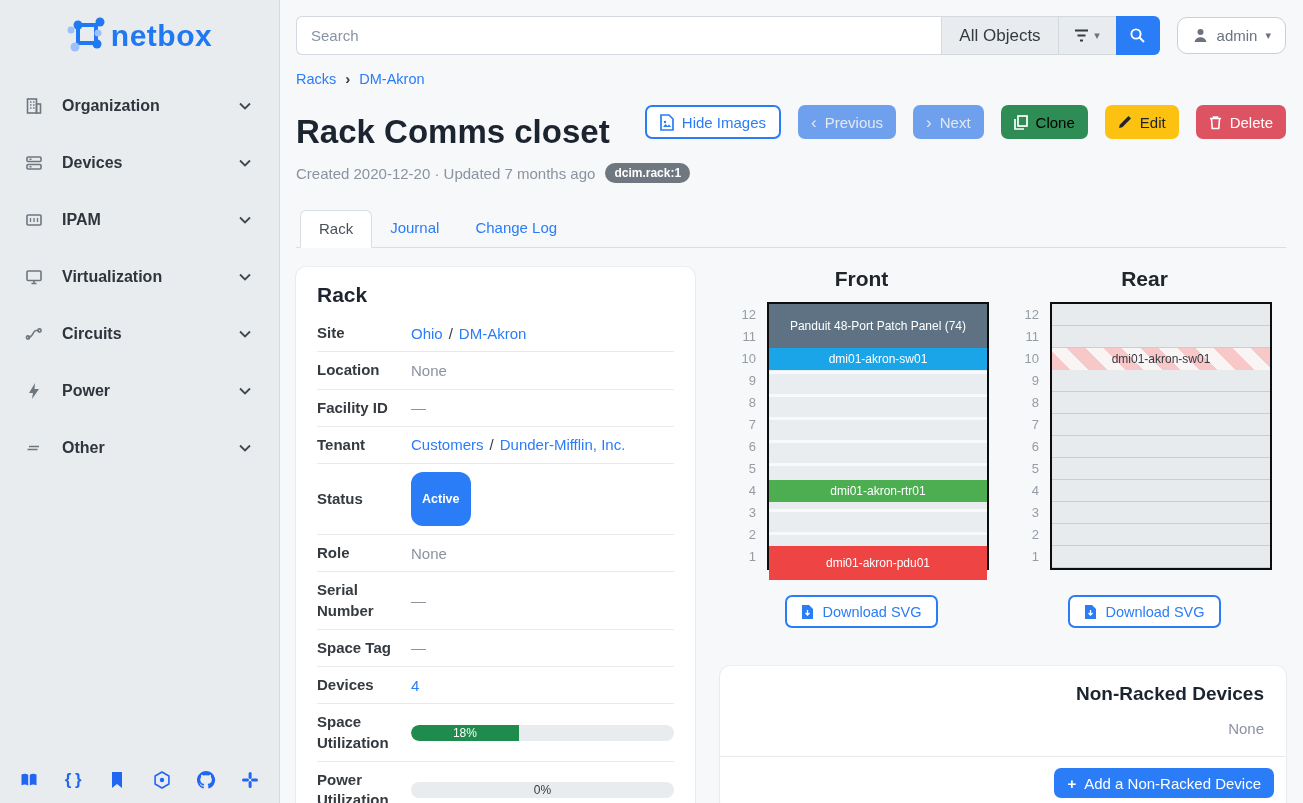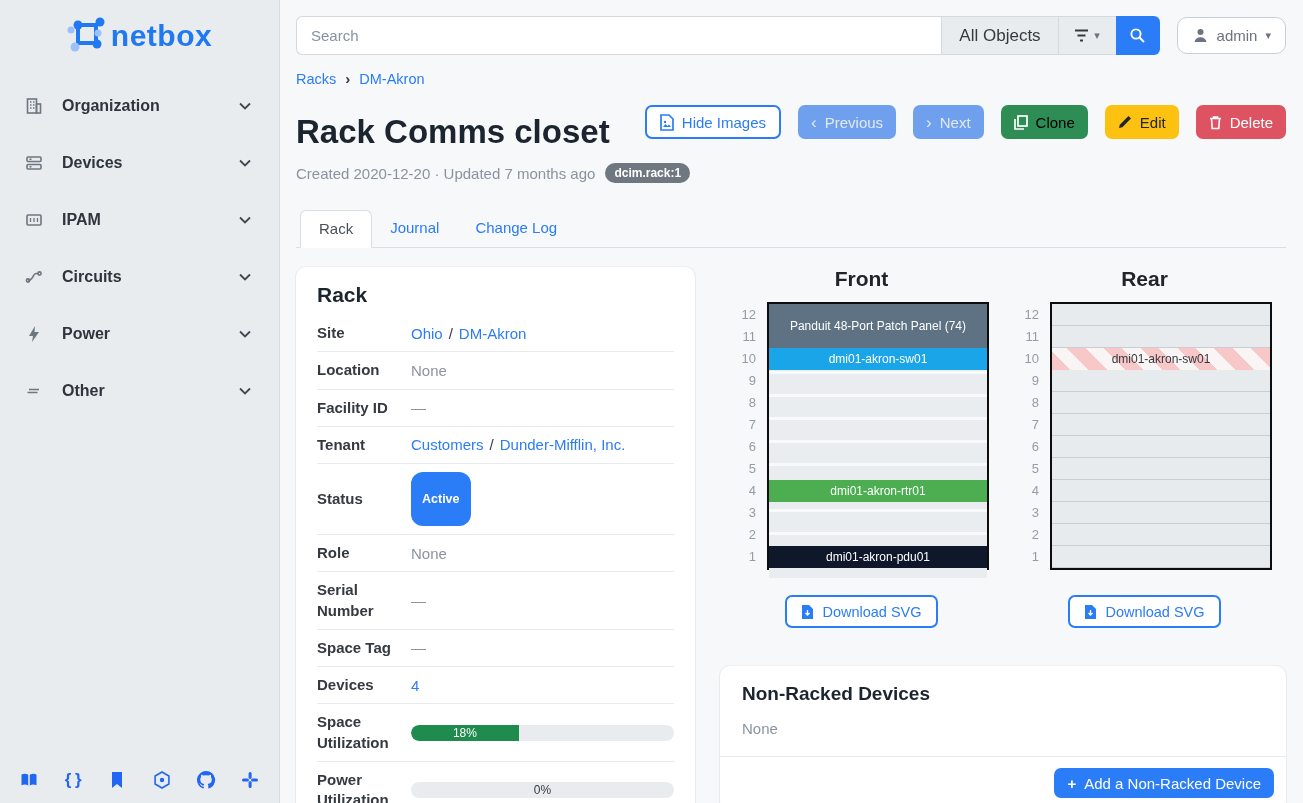--- a/index.html
+++ b/index.html
@@ -83,21 +83,21 @@
   .rack-frame.rear { background:#e7ebee; }
   .u-row-front { height:22px; }
   .u-row-front .pad { height:20px; margin:1px 0; background:#e9edf0; }
   .u-row-rear { height:22px; background:#e7ebee; border-bottom:1px solid #c8ced4; }
   .u-row-rear:last-child { border-bottom:none; }
   .rack-device { position:absolute; left:0; width:100%; display:flex; align-items:center; justify-content:center; font-size:12px; cursor:pointer; overflow:hidden; white-space:nowrap; }
   .rack-device.striped { background:repeating-linear-gradient(45deg,#f8c7c7 0 13px,#faf5f5 13px 26px); }
   .download-btn { margin-top:25px; height:33px; background:#fff; border:2px solid #2b7cf7; color:#2b7cf7; border-radius:7px; font-size:14.5px; display:inline-flex; align-items:center; gap:8px; padding:0 14px; cursor:pointer; font-family:"Liberation Sans", sans-serif; }
 
   .nonracked-card { margin-top:38px; }
-  .nonracked-head { padding:17px 22px 0; }
+  .nonracked-head { padding:17px 22px 0;text-align:right; }
   .nonracked-title { font-size:19px; font-weight:bold; color:#1c2430; }
   .nonracked-empty { font-size:15px; color:#8b93a0; margin:15px 0 19px; }
   .nonracked-footer { border-top:1px solid #e8ebed; padding:11px 12px 13px; display:flex; justify-content:flex-end; }
   .btn-add { background:#2b7cf7; color:#fff; height:30px; border:none; border-radius:7px; font-size:15px; display:inline-flex; align-items:center; gap:8px; padding:0 13px; cursor:pointer; font-family:"Liberation Sans", sans-serif; }
 
   svg { display:block; }
 </style>
 </head>
 <body>
 
@@ -147,20 +147,34 @@
       </span>
     </div>
     <div class="nav-item">
       <span class="nav-icon">
         <svg width="20" height="20" viewBox="0 0 20 20" fill="none" stroke="currentColor" stroke-width="1.6">
           <rect x="3" y="5" width="14" height="10" rx="1"></rect>
           <path d="M6.5 8v4M10 8v4M13.5 8v4" stroke-width="1.3"></path>
         </svg>
       </span>
       <span class="nav-label">IPAM</span>
+      <span class="nav-chevron">
+        <svg width="16" height="16" viewBox="0 0 16 16">
+            <polyline points="3,5.5 8,10.5 13,5.5" fill="none" stroke="currentColor" stroke-width="1.8"></polyline>
+          </svg>
+      </span>
+    </div>
+    <div class="nav-item">
+      <span class="nav-icon">
+        <svg width="20" height="20" viewBox="0 0 20 20" fill="none" stroke="currentColor" stroke-width="1.6">
+          <rect x="3" y="4" width="14" height="9.5" rx="1"></rect>
+            <path d="M7.5 16.5h5M10 13.5v3"></path>
+        </svg>
+      </span>
+      <span class="nav-label">Virtualization</span>
       <span class="nav-chevron">
         <svg width="16" height="16" viewBox="0 0 16 16">
             <polyline points="3,5.5 8,10.5 13,5.5" fill="none" stroke="currentColor" stroke-width="1.8"></polyline>
           </svg>
       </span>
     </div>
     <div class="nav-item">
       <span class="nav-icon">
         <svg width="20" height="20" viewBox="0 0 20 20" fill="none" stroke="currentColor" stroke-width="1.6">
           <path d="M4 13.5c5 0 5-7 8-7h3"></path>
@@ -462,21 +476,21 @@
                 </div>
                 <div class="u-row-front">
                   <div class="pad"></div>
                 </div>
                 <div class="u-row-front">
                   <div class="pad"></div>
                 </div>
                 <div class="rack-device" style="top: 0px; height: 44px; background: rgb(94, 114, 131); color: rgb(255, 255, 255);">Panduit 48-Port Patch Panel (74)</div>
                 <div class="rack-device" style="top: 44px; height: 22px; background: rgb(27, 165, 233); color: rgb(255, 255, 255);">dmi01-akron-sw01</div>
                 <div class="rack-device" style="top: 176px; height: 22px; background: rgb(76, 174, 81); color: rgb(255, 255, 255);">dmi01-akron-rtr01</div>
-                <div class="rack-device" style="top: 242px; height: 22px; background: #0f172a; color: rgb(255, 255, 255);">dmi01-akron-pdu01</div>
+                <div class="rack-device" style="top: 242px; height: 34px; background: #ef4444; color: rgb(255, 255, 255);">dmi01-akron-pdu01</div>
               </div>
           </div>
           <button class="download-btn">
             <svg width="13" height="16" viewBox="0 0 13 16">
                 <path d="M1 1h7l4 4v10H1z" fill="#2b7cf7"></path>
                 <path d="M6.5 6v5M4.5 9l2 2 2-2" stroke="#fff" stroke-width="1.3" fill="none"></path>
               </svg>
             <span>Download SVG</span>
           </button>
         </div>

